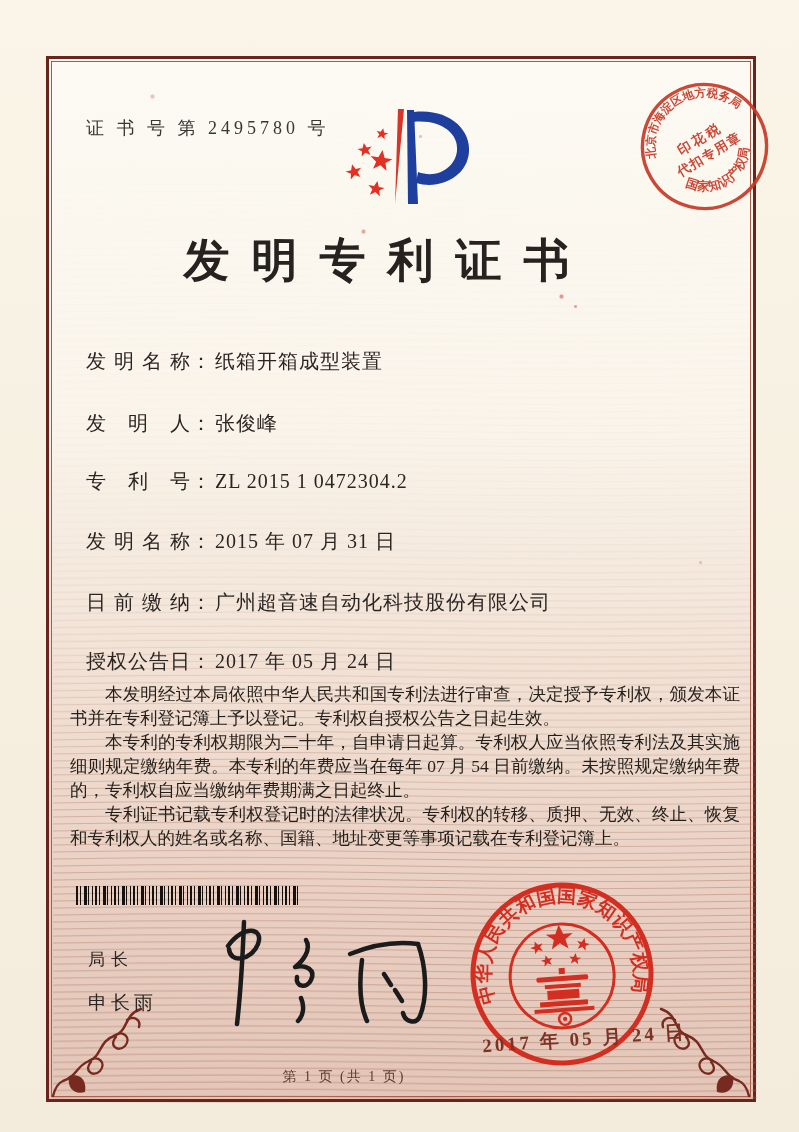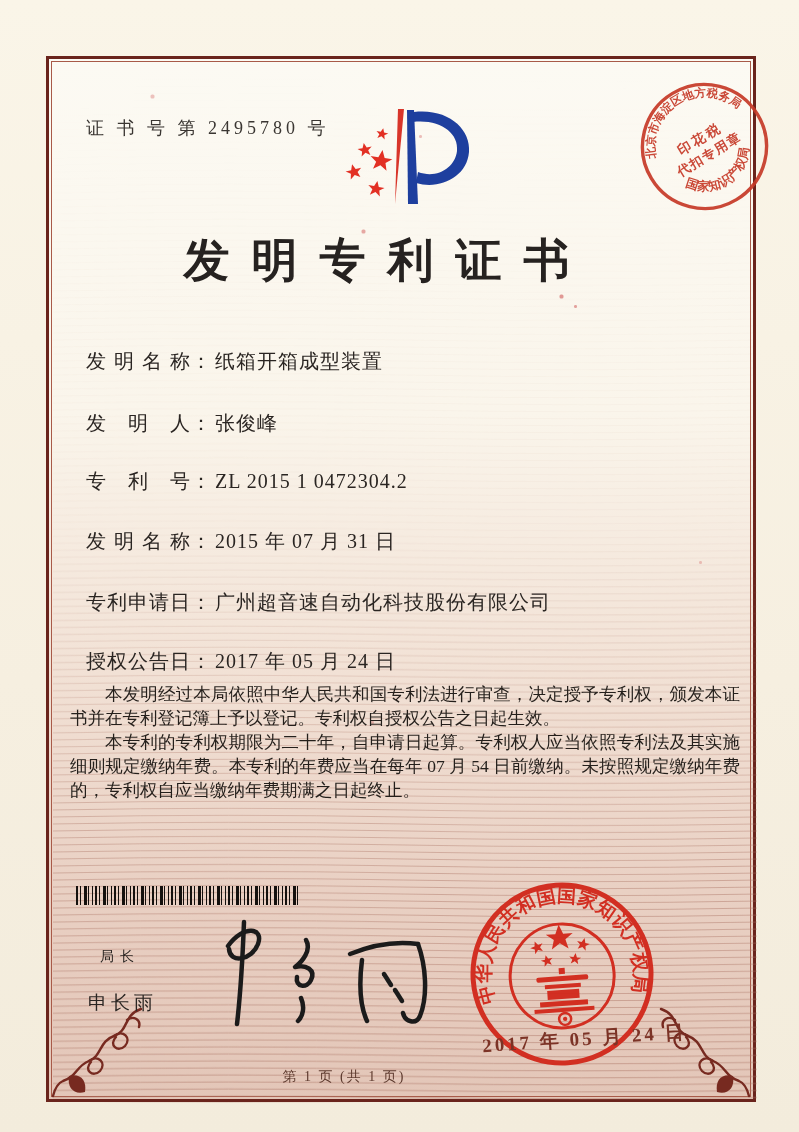--- a/index.html
+++ b/index.html
@@ -27,21 +27,21 @@
   .body-text{position:absolute;left:70px;top:682px;width:670px;
     font-size:17.5px;line-height:24px;color:#241f1b;text-align:justify;}
   .body-text p{margin:0;text-indent:2em;}
   .barcode{position:absolute;left:76px;top:886px;width:222px;height:19px;
     background:repeating-linear-gradient(90deg,
       #15110e 0 2px,rgba(0,0,0,0) 2px 4px,
       #15110e 4px 5px,rgba(0,0,0,0) 5px 8px,
       #15110e 8px 11px,rgba(0,0,0,0) 11px 12px,
       #15110e 12px 13px,rgba(0,0,0,0) 13px 16px,
       #15110e 16px 17px,rgba(0,0,0,0) 17px 19px);}
-  .sig-title{position:absolute;left:100px;top:948px;font-size:14px;letter-spacing:6px;color:#2a2522;
+  .sig-title{position:absolute;left:88px;top:948px;font-size:17px;letter-spacing:6px;color:#2a2522;
     font-family:"Liberation Sans","DejaVu Sans",sans-serif;}
   .sig-name{position:absolute;left:88px;top:990px;font-size:19px;letter-spacing:4px;color:#2a2522;
     font-family:Liberation Serif, serif;}
   .signature-svg{position:absolute;left:188px;top:916px;}
   .footer{position:absolute;left:0;top:1068px;width:688px;text-align:center;
     font-size:14px;letter-spacing:2px;color:#5d3a2e;}
   
   .tax-stamp{position:absolute;left:632px;top:74px;transform:rotate(-31deg);opacity:.92;}
   .office-seal{position:absolute;left:466px;top:878px;transform:rotate(-4deg);opacity:.96;}
   .seal-date{position:absolute;left:482px;top:1026px;font-size:19px;font-weight:bold;
@@ -153,29 +153,30 @@
   <div class="field" style="top:348px">
     <span class="flabel">发明名称</span><span class="fcolon">：</span><span class="fvalue">纸箱开箱成型装置</span>
   </div>
   <div class="field" style="top:468px">
     <span class="flabel">专利号</span><span class="fcolon">：</span><span class="fvalue">ZL 2015 1 0472304.2</span>
   </div>
   <div class="field" style="top:528px">
     <span class="flabel">发明名称</span><span class="fcolon">：</span><span class="fvalue">2015 年 07 月 31 日</span>
   </div>
   <div class="field" style="top:589px">
-    <span class="flabel">专利申请日</span><span class="fcolon">：</span><span class="fvalue">广州超音速自动化科技股份有限公司</span>
+    <span class="flabel">日前缴纳</span><span class="fcolon">：</span><span class="fvalue">广州超音速自动化科技股份有限公司</span>
   </div>
   <div class="field" style="top:648px">
     <span class="flabel">授权公告日</span><span class="fcolon">：</span><span class="fvalue">2017 年 05 月 24 日</span>
   </div>
 
   <div class="body-text">
     <p>本发明经过本局依照中华人民共和国专利法进行审查，决定授予专利权，颁发本证书并在专利登记簿上予以登记。专利权自授权公告之日起生效。</p>
     <p>本专利的专利权期限为二十年，自申请日起算。专利权人应当依照专利法及其实施细则规定缴纳年费。本专利的年费应当在每年 07 月 54 日前缴纳。未按照规定缴纳年费的，专利权自应当缴纳年费期满之日起终止。</p>
+    <p>专利证书记载专利权登记时的法律状况。专利权的转移、质押、无效、终止、恢复和专利权人的姓名或名称、国籍、地址变更等事项记载在专利登记簿上。</p>
   </div>
 
   <div class="barcode"></div>
 
   <div class="sig-title">局长</div>
   <div class="sig-name">申长雨</div>
   <svg class="signature-svg" width="250" height="115" viewBox="0 0 250 115">
     <g stroke="#1b1b1b" stroke-width="4.5" fill="none" stroke-linecap="round" stroke-linejoin="round">
       <path d="M40,30 C56,8 76,12 70,28 C64,44 42,48 41,33"></path>
       <path d="M56,6 C55,32 52,82 49,108"></path>

